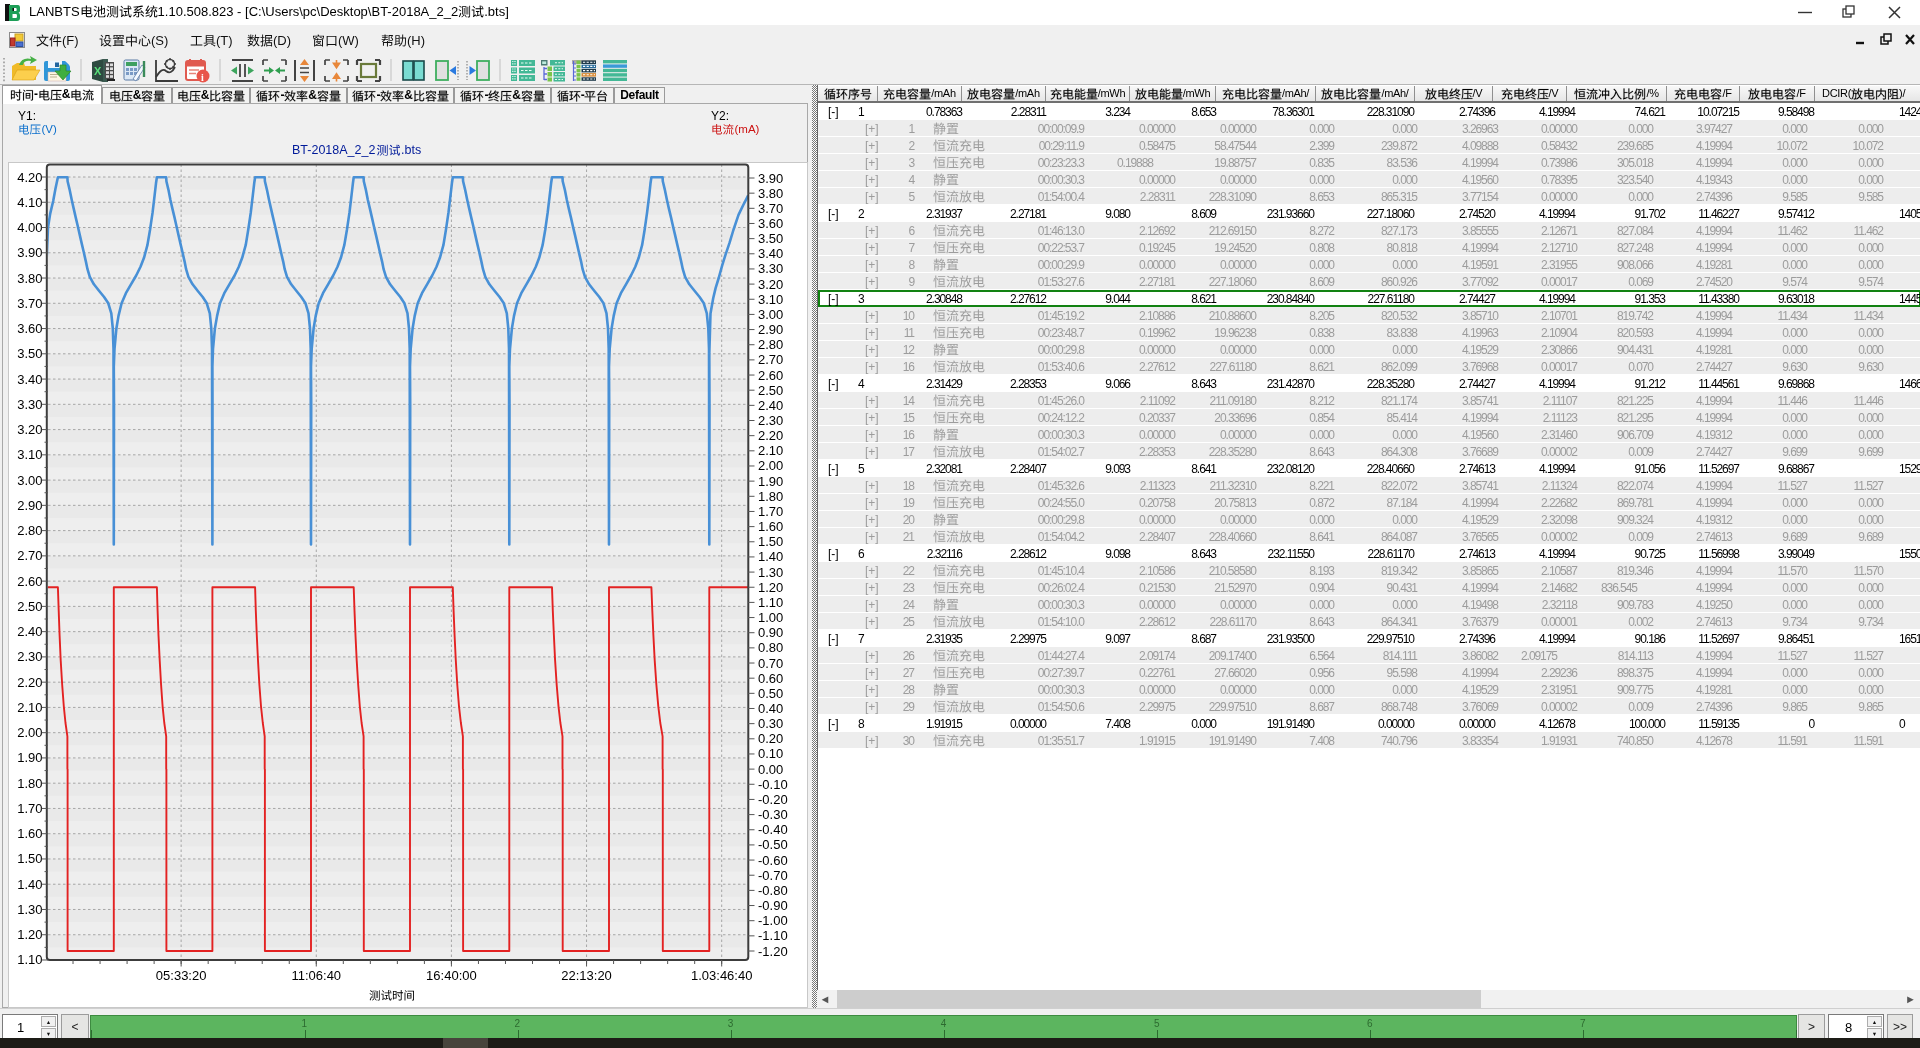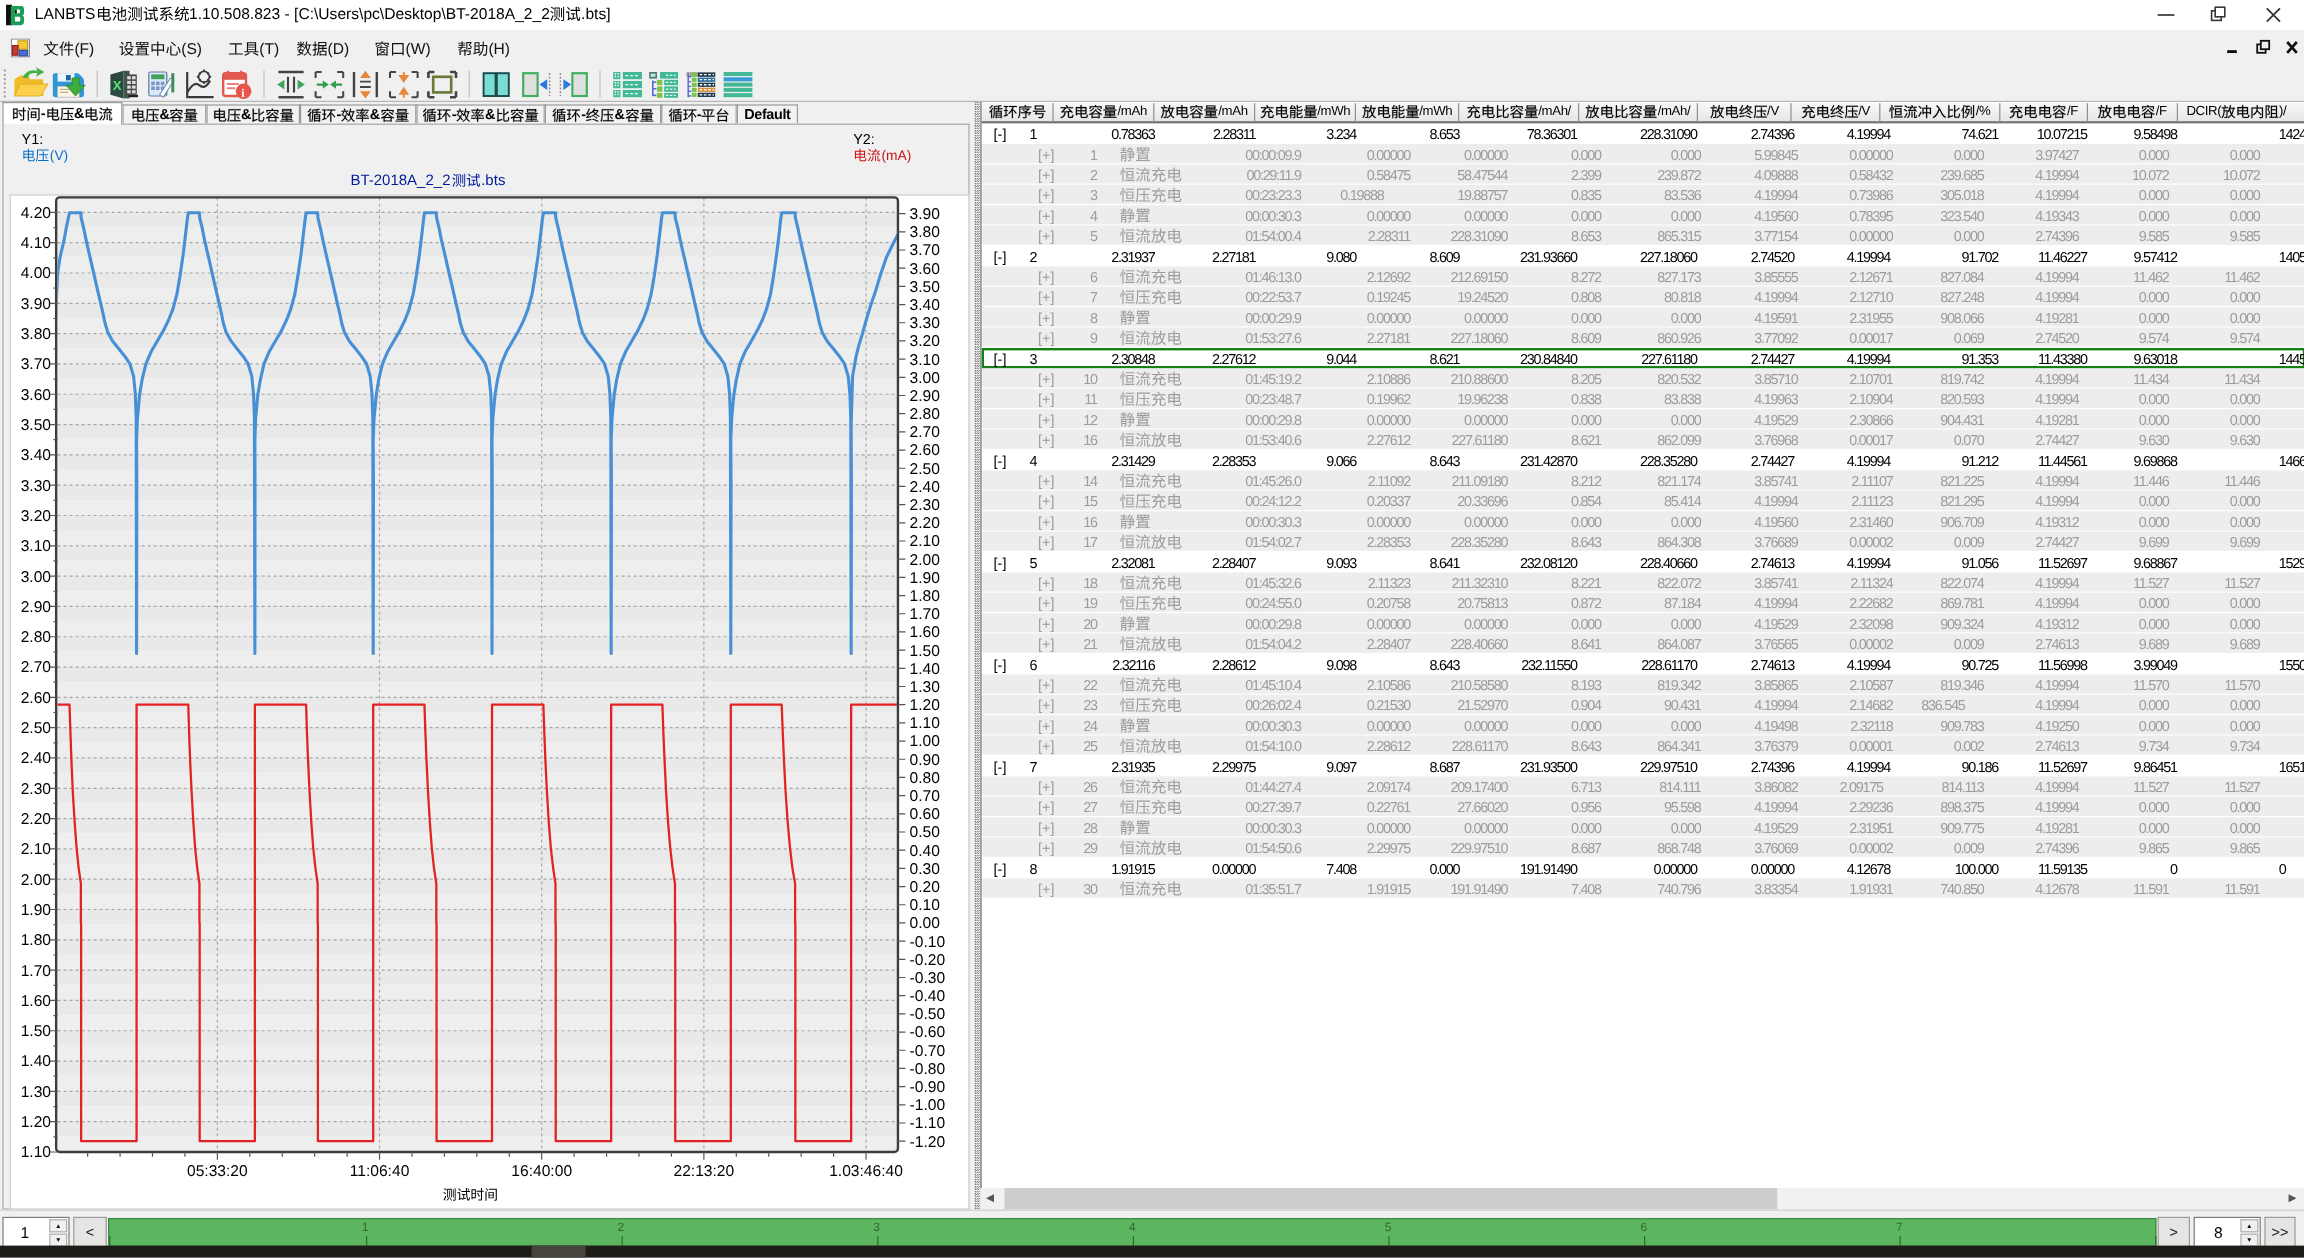--- a/index.html
+++ b/index.html
@@ -640,21 +640,21 @@
       <span class="cell rt" style="right:1007px">1</span>
       <span class="cell" style="left:115px"><svg class="z" style="width:26px;height:13px;" viewBox="0 0 2 1">
           <use href="#u9759" x="0"></use>
           <use href="#u7f6e" x="1"></use>
         </svg></span>
       <span class="cell rt" style="right:837px">00:00:09.9</span>
       <span class="cell rt" style="right:746px">0.00000</span>
       <span class="cell rt" style="right:665px">0.00000</span>
       <span class="cell rt" style="right:587px">0.000</span>
       <span class="cell rt" style="right:504px">0.000</span>
-      <span class="cell rt" style="right:423px">5.99845</span>
+      <span class="cell rt" style="right:423px">3.26963</span>
       <span class="cell rt" style="right:344px">0.00000</span>
       <span class="cell rt" style="right:268px">0.000</span>
       <span class="cell rt" style="right:189px">3.97427</span>
       <span class="cell rt" style="right:114px">0.000</span>
       <span class="cell rt" style="right:38px">0.000</span>
     </div>
     <div class="row rd" style="left:0;top:52px">
       <span class="cell mk" style="left:47px">[+]</span>
       <span class="cell rt" style="right:1007px">2</span>
       <span class="cell" style="left:115px"><svg class="z" style="width:52px;height:13px;" viewBox="0 0 4 1">
@@ -1247,24 +1247,24 @@
       <span class="cell rt" style="right:1007px">26</span>
       <span class="cell" style="left:115px"><svg class="z" style="width:52px;height:13px;" viewBox="0 0 4 1">
           <use href="#u6052" x="0"></use>
           <use href="#u6d41" x="1"></use>
           <use href="#u5145" x="2"></use>
           <use href="#u7535" x="3"></use>
         </svg></span>
       <span class="cell rt" style="right:837px">01:44:27.4</span>
       <span class="cell rt" style="right:746px">2.09174</span>
       <span class="cell rt" style="right:665px">209.17400</span>
-      <span class="cell rt" style="right:587px">6.713</span>
+      <span class="cell rt" style="right:587px">6.564</span>
       <span class="cell rt" style="right:504px">814.111</span>
       <span class="cell rt" style="right:423px">3.86082</span>
-      <span class="cell rt" style="right:352px">2.09175</span>
+      <span class="cell rt" style="right:364px">2.09175</span>
       <span class="cell rt" style="right:268px">814.113</span>
       <span class="cell rt" style="right:189px">4.19994</span>
       <span class="cell rt" style="right:114px">11.527</span>
       <span class="cell rt" style="right:38px">11.527</span>
     </div>
     <div class="row rd" style="left:0;top:579px">
       <span class="cell mk" style="left:47px">[+]</span>
       <span class="cell rt" style="right:1007px">27</span>
       <span class="cell" style="left:115px"><svg class="z" style="width:52px;height:13px;" viewBox="0 0 4 1">
           <use href="#u6052" x="0"></use>

